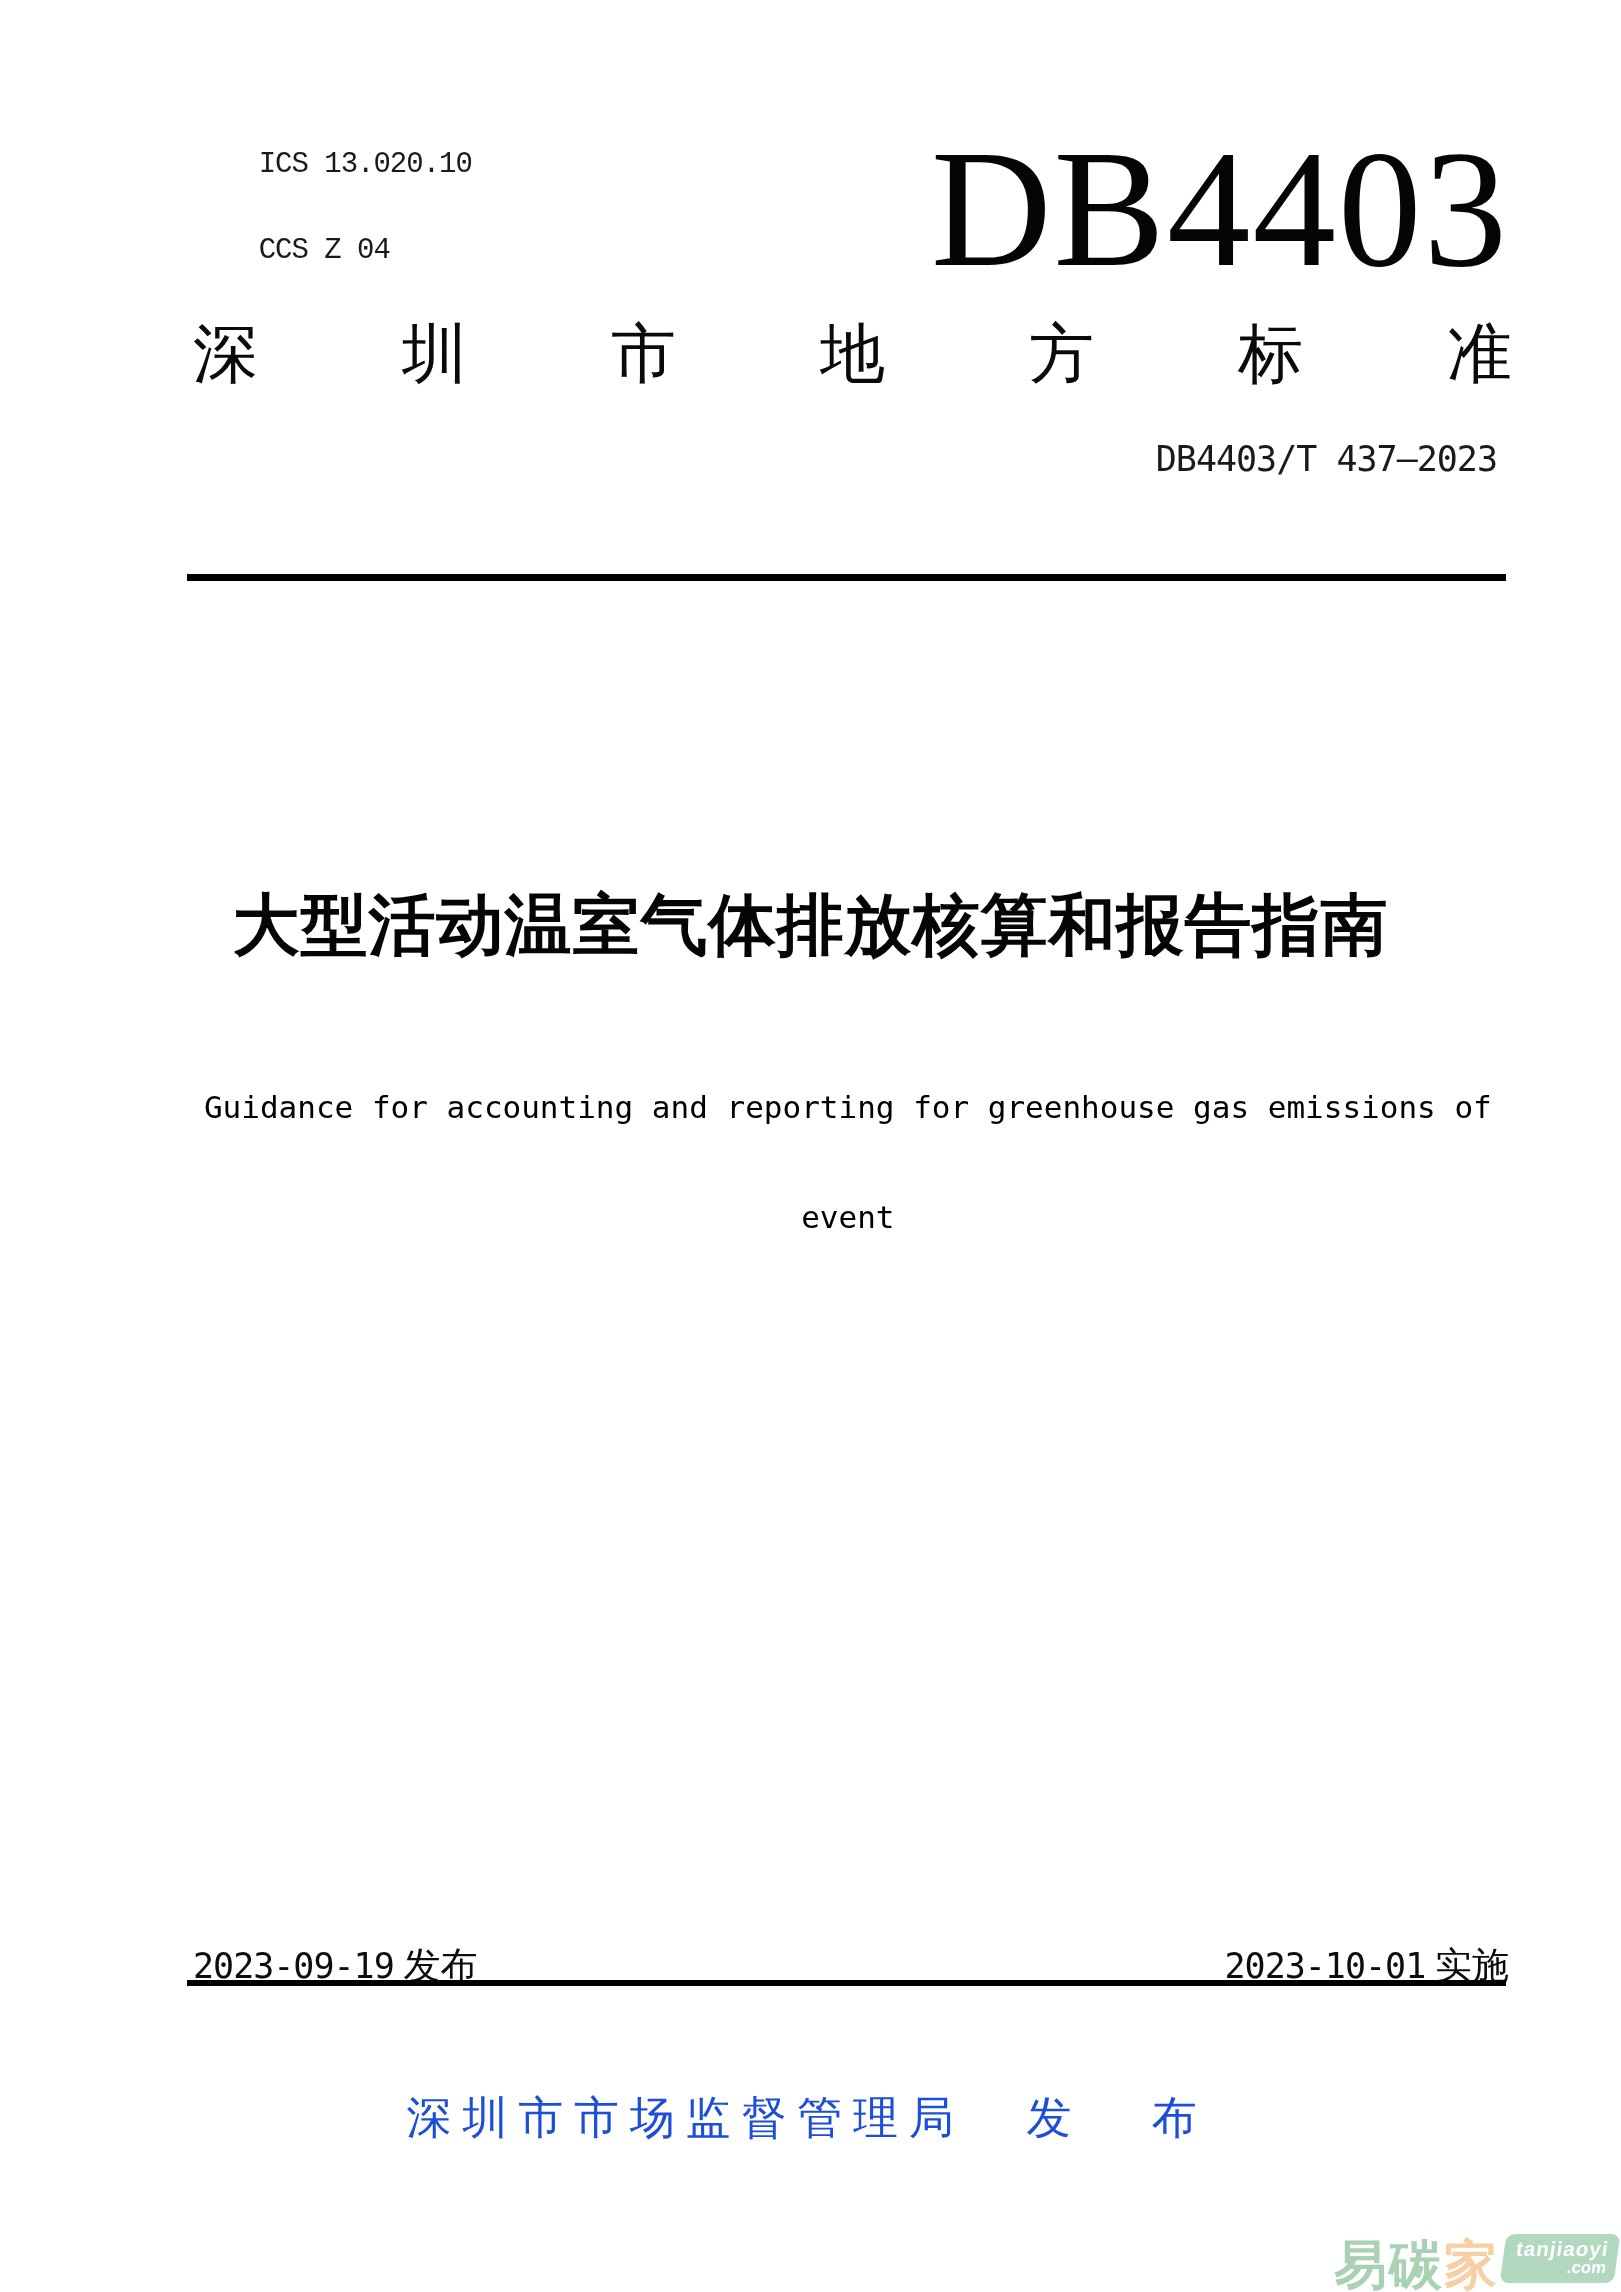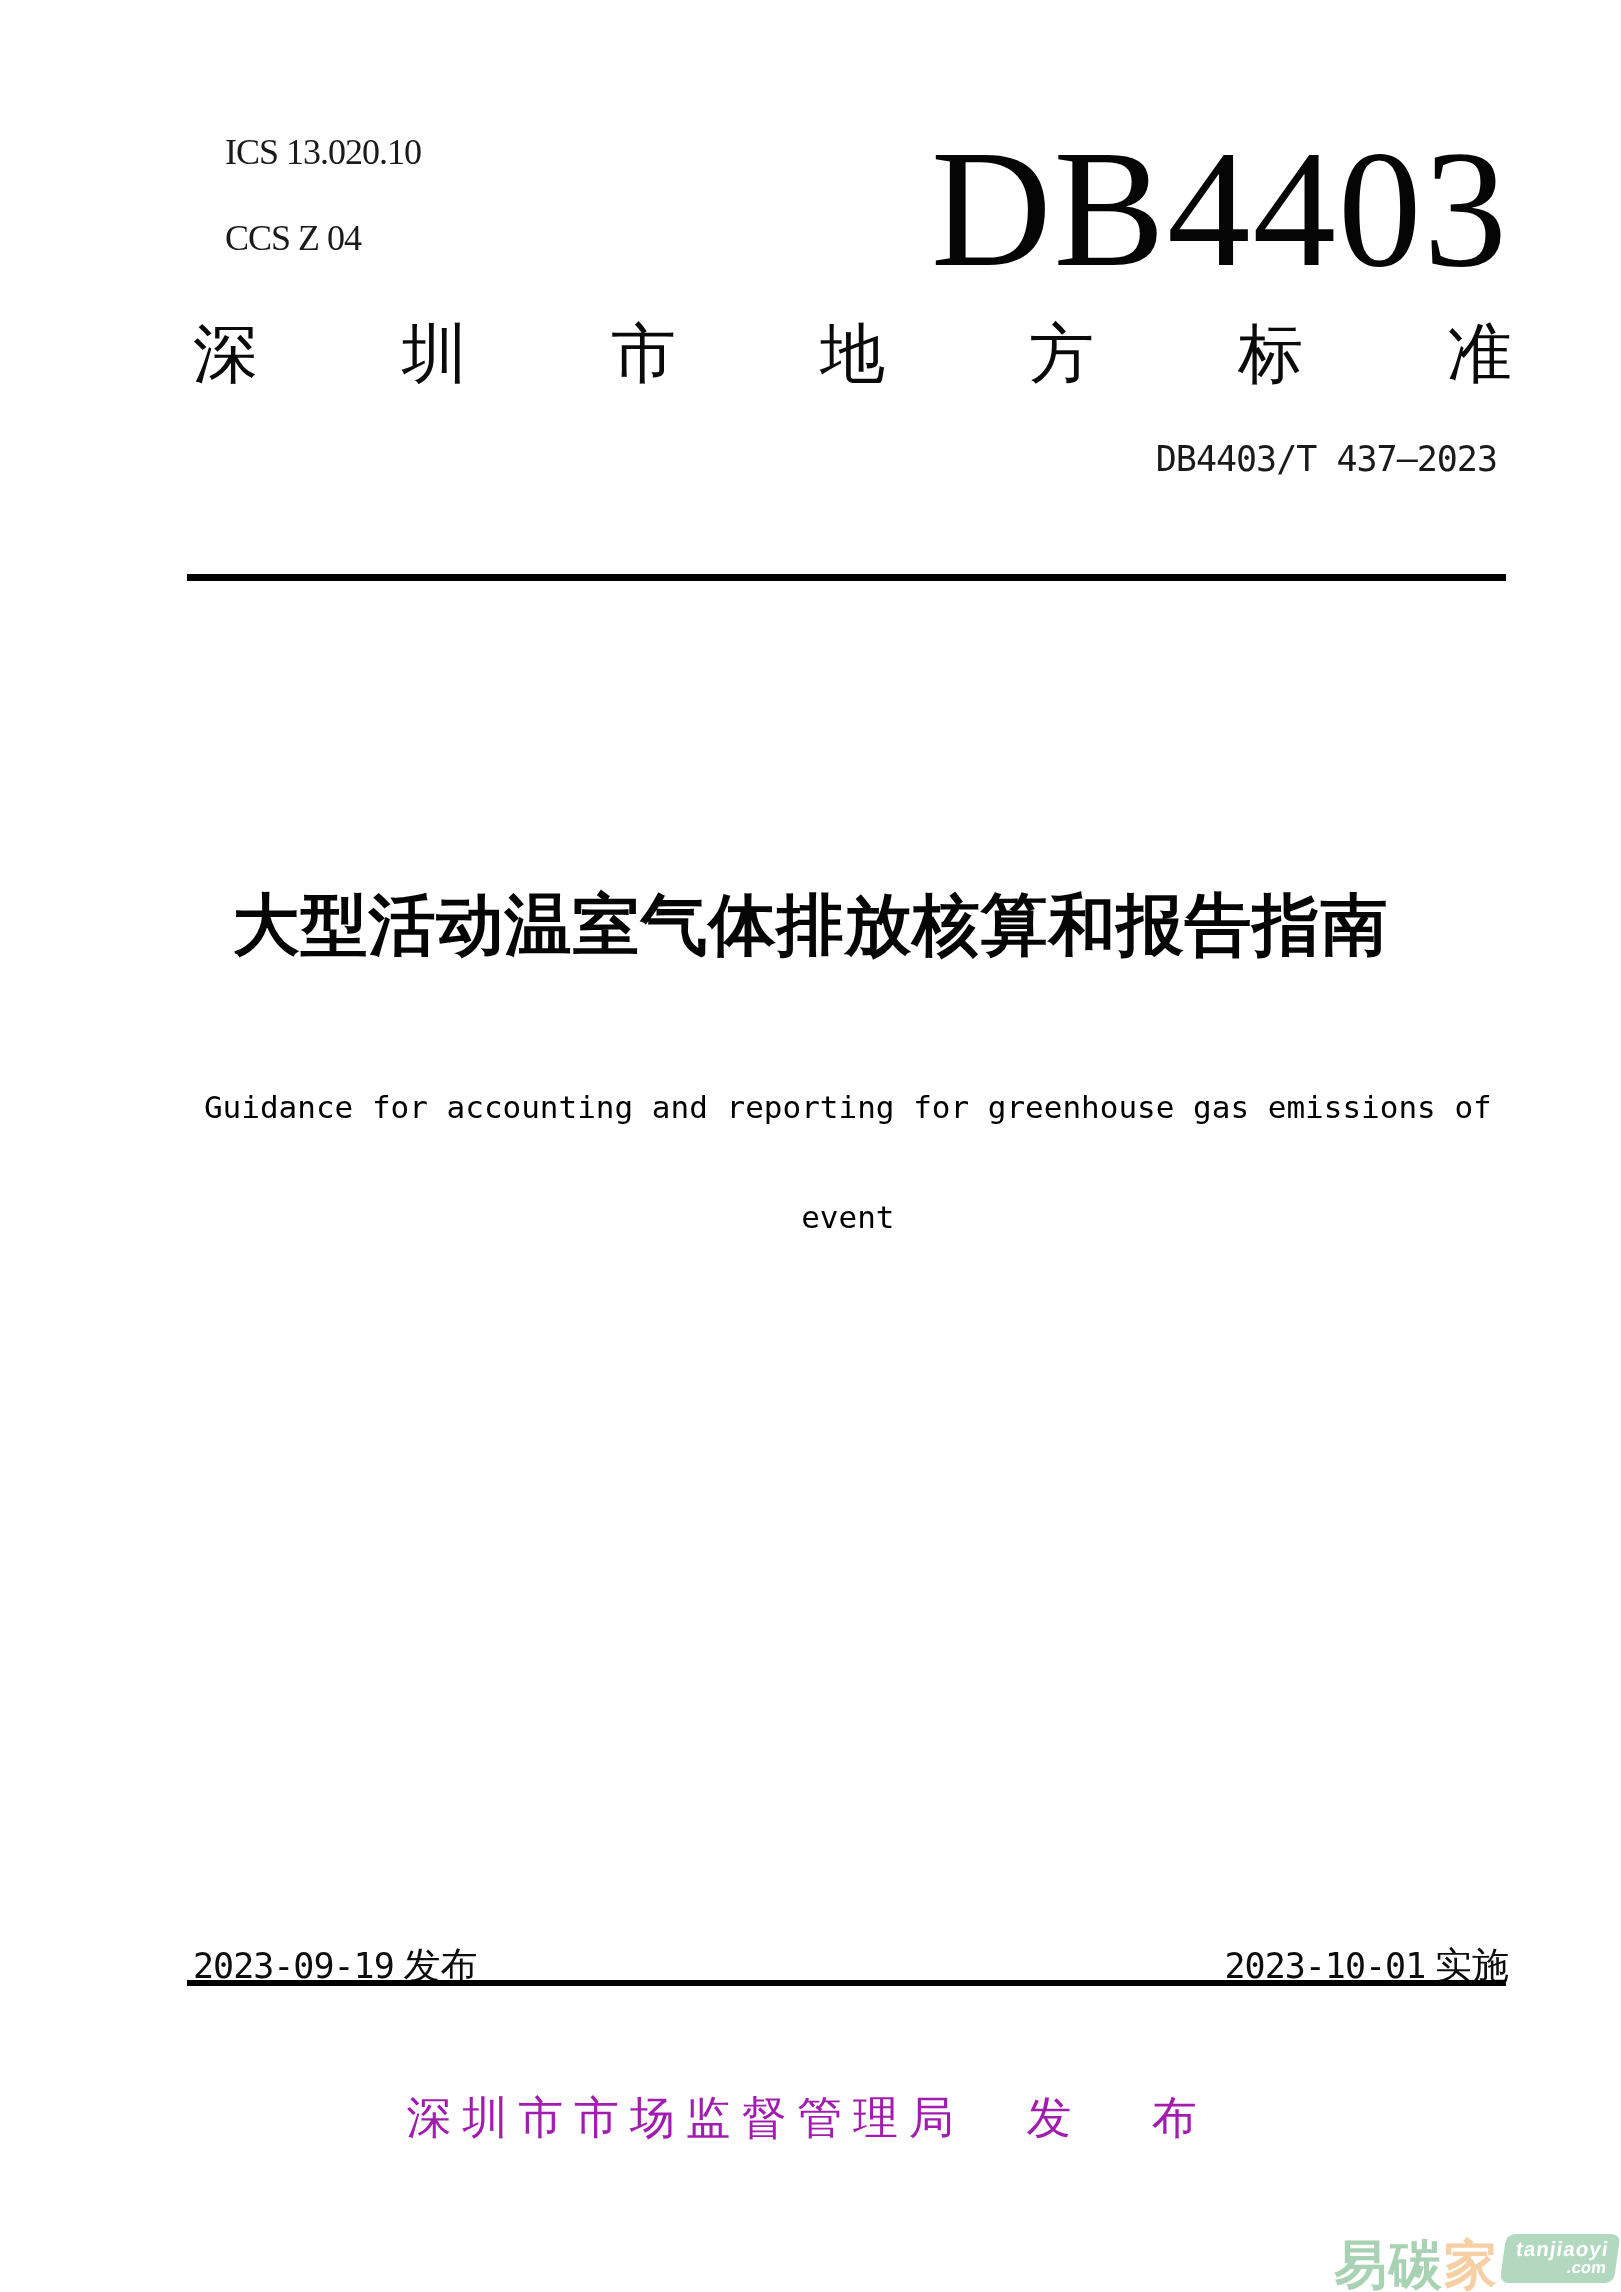--- a/index.html
+++ b/index.html
@@ -10,23 +10,23 @@
     background: #ffffff;
     overflow: hidden;
     font-family: "Liberation Sans", sans-serif;
     color: #111;
   }
 
   
   .ics-block {
     position: absolute;
     left: 193px;
-    top: 88px;
-    font-family: Liberation Serif, serif;
-    font-size: 36px;
+    top: 100px;
+    font-family: Liberation Mono, monospace;
+    font-size: 29px;
     letter-spacing: -1px;
     line-height: 43px;
     color: #1a1a1a;
     white-space: pre;
   }
 
   
   .db-logo {
     position: absolute;
     right: 112px;
@@ -131,21 +131,21 @@
 
   .publisher-row {
     position: absolute;
     left: 0;
     width: 100%;
     top: 2088px;
     display: flex;
     justify-content: center;
     align-items: baseline;
     font-size: 45px;
-    color: #a21caf;
+    color: #1d4ed8;
   }
   .publisher-name { letter-spacing: 10.8px; }
   .publish-label { margin-left: 62px; letter-spacing: 17.6px; }
 
   
   .watermark {
     position: absolute;
     right: 3.9px;
     bottom: 2px;
     display: flex;

